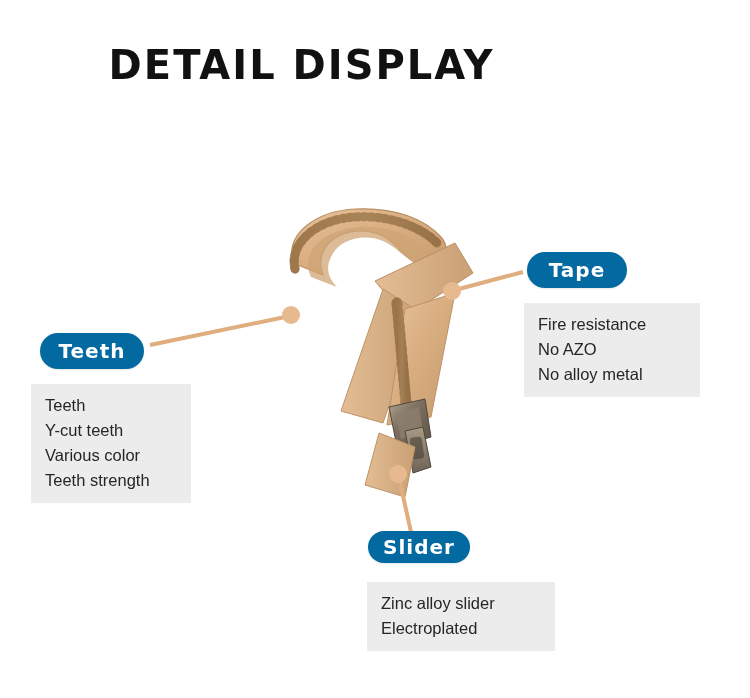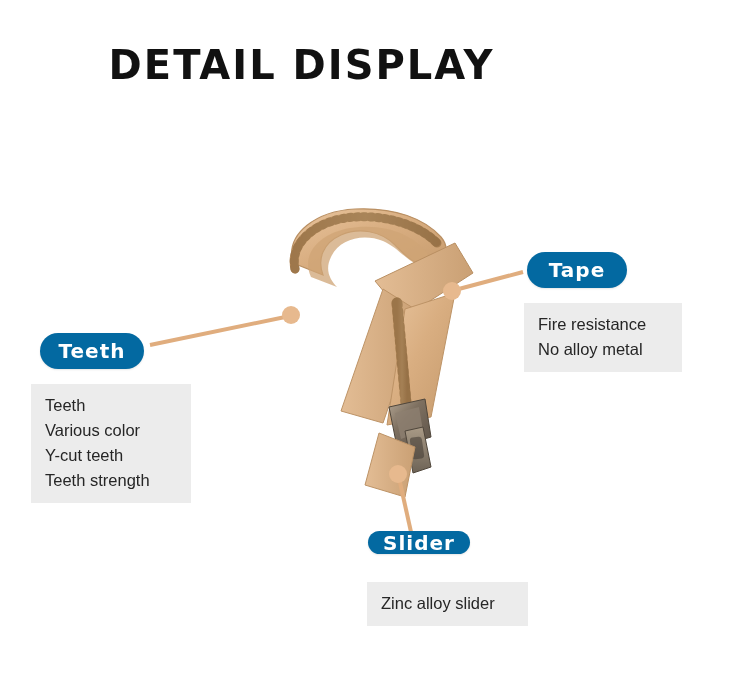--- a/index.html
+++ b/index.html
@@ -82,24 +82,24 @@
     padding: 9px 14px 10px 14px;
     box-sizing: border-box;
   }
   .box .line { white-space: nowrap; }
 
   
   #pill-teeth  { left: 40px;  top: 333px; width: 104px; height: 36px; text-align: right; }
   #box-teeth   { left: 31px;  top: 384px; width: 160px; }
 
   #pill-tape   { left: 527px; top: 252px; width: 100px; height: 36px; }
-  #box-tape    { left: 524px; top: 303px; width: 158px; }
-
-  #pill-slider { left: 368px; top: 531px; width: 102px; height: 23px; text-align: center; }
-  #box-slider  { left: 367px; top: 582px; width: 161px; }
+  #box-tape    { left: 524px; top: 303px; width: 176px; }
+
+  #pill-slider { left: 368px; top: 531px; width: 102px; height: 32px; text-align: center; }
+  #box-slider  { left: 367px; top: 582px; width: 188px; }
 </style>
 </head>
 <body>
 
 <div id="stage">
 
   <div id="title">DETAIL DISPLAY</div>
 
   <svg id="zipper" viewBox="0 0 260 320" xmlns="http://www.w3.org/2000/svg">
     <defs>
@@ -170,33 +170,35 @@
 
     <line x1="411" y1="532" x2="399" y2="478" stroke="#e0ad7e" stroke-width="4"></line>
     <circle cx="398" cy="474" r="9" fill="#e7b98e"></circle>
   </svg>
 
   <div class="pill" id="pill-teeth">
     <span>Teeth</span>
   </div>
   <div class="box" id="box-teeth">
     <div class="line">Teeth</div>
+    <div class="line">Y-cut teeth</div>
     <div class="line">Various color</div>
-    <div class="line">Y-cut teeth</div>
     <div class="line">Teeth strength</div>
   </div>
 
   <div class="pill" id="pill-tape">
     <span>Tape</span>
   </div>
   <div class="box" id="box-tape">
     <div class="line">Fire resistance</div>
+    <div class="line">No AZO</div>
     <div class="line">No alloy metal</div>
   </div>
 
   <div class="pill" id="pill-slider">
     <span>Slider</span>
   </div>
   <div class="box" id="box-slider">
     <div class="line">Zinc alloy slider</div>
+    <div class="line">Electroplated</div>
   </div>
 
 </div>
 
 </body></html>

